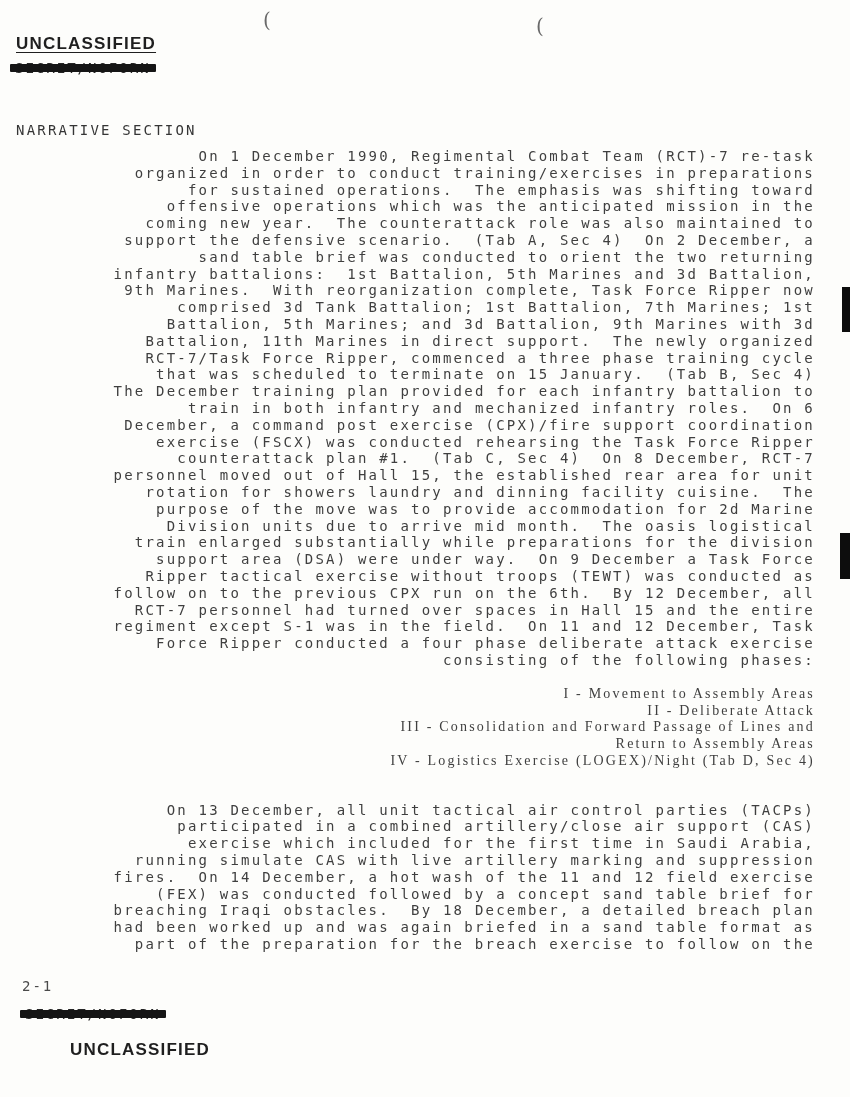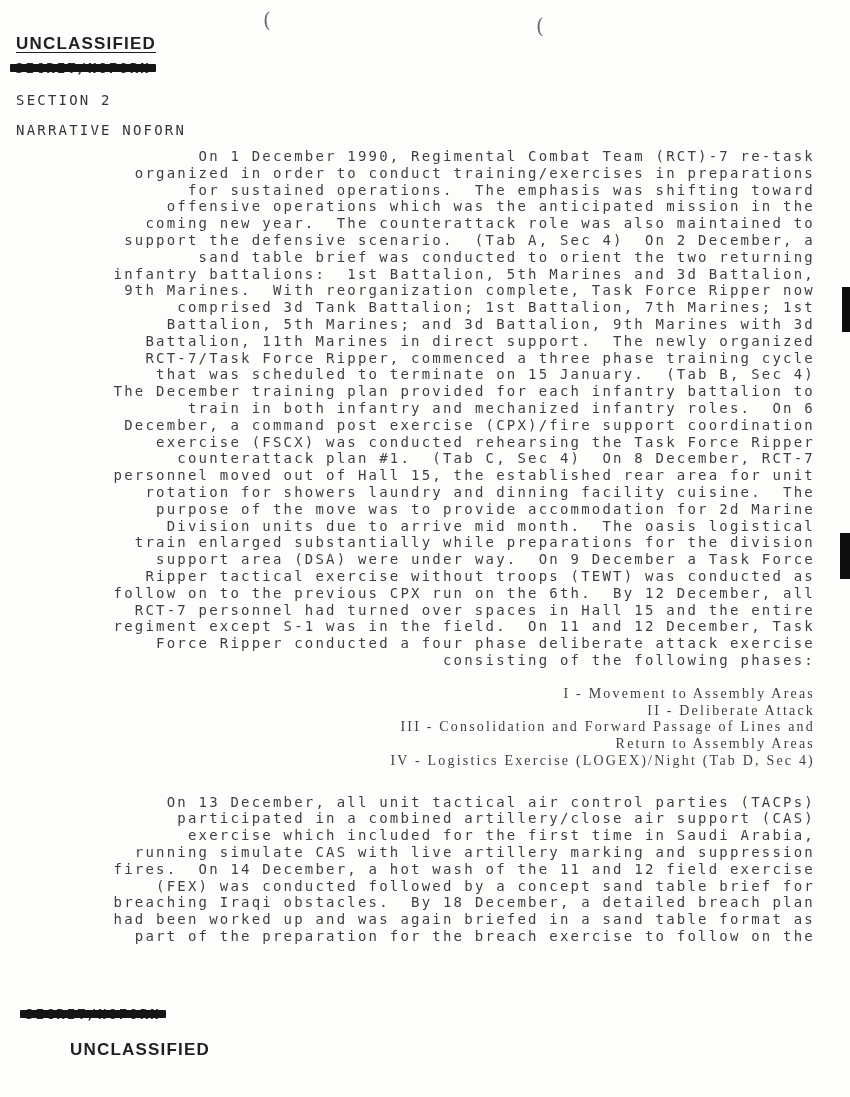--- a/index.html
+++ b/index.html
@@ -32,21 +32,21 @@
     color: #1f1f1f;
     display: inline-block;
     transform: translateX(16px);
   }
   .classification.underlined { text-decoration: underline; text-underline-offset: 3px; }
   .classification.bottom { transform: translateX(70px); }
   .struck {
     position: relative;
     display: inline-block;
     font-family: "DejaVu Sans Mono", monospace;
-    font-weight: bold;
+    font-weight: normal;
     font-size: 14px;
     letter-spacing: 2px;
     color: #262626;
     transform: translateX(15px);
   }
   .struck::before {
     content: "";
     position: absolute;
     left: -5px;
     right: -5px;
@@ -76,21 +76,21 @@
   .mono-block {
     font-family: "DejaVu Sans Mono", monospace;
     font-size: 14px;
     letter-spacing: 2.2px;
     line-height: 16.8px;
     white-space: pre-wrap;
     color: #3f3f3f;
     text-align: right;
   }
   .phase-list { margin-top: 17px; font-family: Liberation Serif, serif; }
-  .para-2 { margin-top: 24px; }
+  .para-2 { margin-top: 32px; }
   
   .page-number {
     font-family: "DejaVu Sans Mono", monospace;
     font-size: 14px;
     letter-spacing: 2px;
     color: #4a4a4a;
     display: inline-block;
     transform: translateX(22px);
   }
   
@@ -119,26 +119,23 @@
   <div class="scan-bar bar-2"></div>
 
   <div class="center-row" style="top:34px;">
     <span class="classification underlined">UNCLASSIFIED</span>
   </div>
 
   <div class="center-row" style="top:58px;">
     <span class="struck">SECRET/NOFORN</span>
   </div>
 
-  <div class="center-row" style="top:90px;">
-    <span class="doc-heading">SECTION 2</span>
-  </div>
 
   <div class="center-row" style="top:120px;">
-    <span class="doc-heading">NARRATIVE NOFORN</span>
+    <span class="doc-heading">NARRATIVE SECTION</span>
   </div>
 
   <div class="body-text">
     <div class="mono-block para-1">    On 1 December 1990, Regimental Combat Team (RCT)-7 re-task
 organized in order to conduct training/exercises in preparations
 for sustained operations.  The emphasis was shifting toward
 offensive operations which was the anticipated mission in the
 coming new year.  The counterattack role was also maintained to
 support the defensive scenario.  (Tab A, Sec 4)  On 2 December, a
 sand table brief was conducted to orient the two returning
@@ -175,20 +172,23 @@
 participated in a combined artillery/close air support (CAS)
 exercise which included for the first time in Saudi Arabia,
 running simulate CAS with live artillery marking and suppression
 fires.  On 14 December, a hot wash of the 11 and 12 field exercise
 (FEX) was conducted followed by a concept sand table brief for
 breaching Iraqi obstacles.  By 18 December, a detailed breach plan
 had been worked up and was again briefed in a sand table format as
 part of the preparation for the breach exercise to follow on the</div>
   </div>
 
+  <div class="center-row" style="top:976px;">
+    <span class="page-number">2-1</span>
+  </div>
 
   <div class="center-row" style="top:1004px;">
     <span class="struck bottom">SECRET/NOFORN</span>
   </div>
 
   <div class="center-row" style="top:1040px;">
     <span class="classification bottom">UNCLASSIFIED</span>
   </div>
 
 </div>

